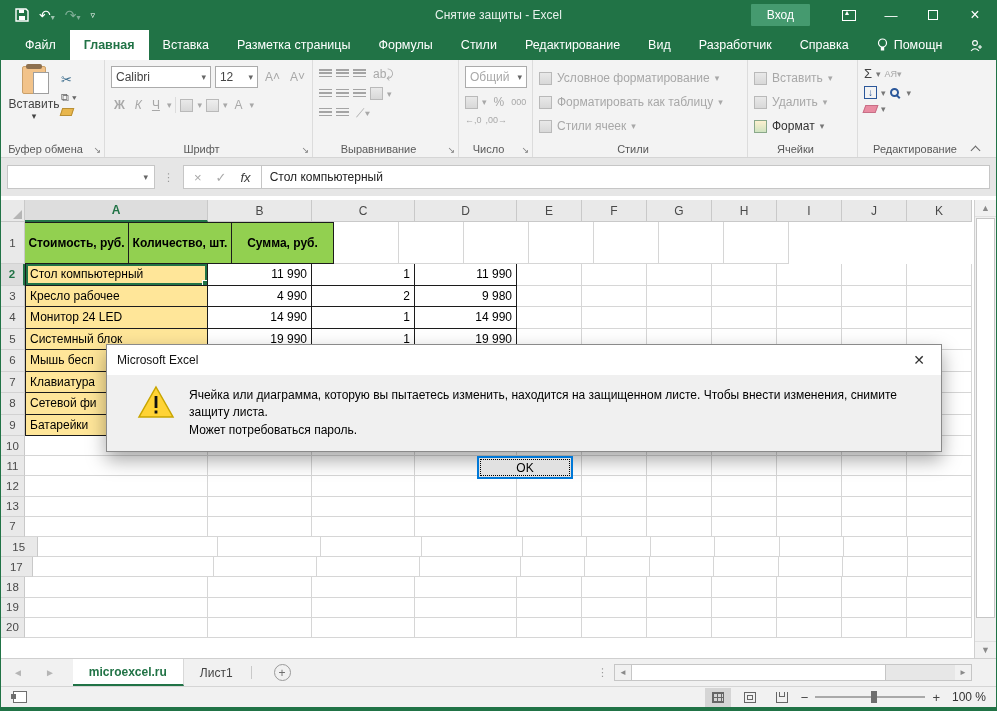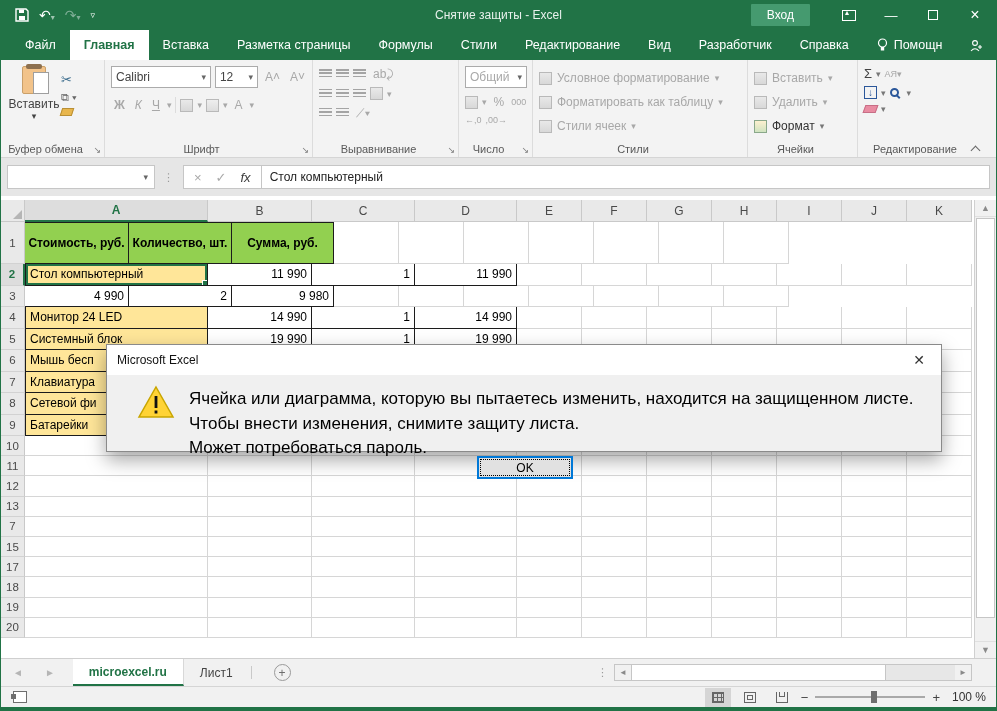--- a/index.html
+++ b/index.html
@@ -136,21 +136,21 @@
   .dialog { position:absolute; left:105px; top:344px; width:836px; height:108px;
     background:#f0f0f0; border:1px solid #8a8a8a;
     box-shadow:0 8px 18px rgba(0,0,0,.35); z-index:50; }
   .dlg-title { height:30px; background:#fff; display:flex; align-items:center;
     padding-left:10px; font-size:12px; color:#111; }
   .dlg-x { margin-left:auto; width:44px; height:30px; display:flex; align-items:center;
     justify-content:center; color:#333; font-size:14px; }
   .dlg-body { position:relative; height:78px; }
   .dlg-warn { position:absolute; left:30px; top:10px; }
   .dlg-msg { position:absolute; left:82px; top:12px; right:20px;
-    font-size:17px; color:#000; line-height:1.45; }
+    font-size:12px; color:#000; line-height:1.45; }
   .okbtn { position:absolute; left:370px; top:81px; width:96px; height:23px;
     background:#e1e1e1; border:2px solid #0078d7; font-size:12px; color:#000;
     display:flex; align-items:center; justify-content:center; }
   .okbtn .focusring { position:absolute; inset:1px; border:1px dotted #000; }
 
   
   .sheetbar { position:absolute; left:0; top:658px; width:100%; height:28px;
     background:#f1f1f1; border-top:1px solid #cfcfcf; display:flex; align-items:stretch; }
   .nav-arrows { display:flex; align-items:center; gap:22px; padding:0 18px 0 12px;
     color:#b5b5b5; font-size:10px; }
@@ -487,20 +487,21 @@
         <div class="cell" style="width: 65px; height: 21.5px;"></div>
         <div class="cell" style="width: 65px; height: 21.5px;"></div>
         <div class="cell" style="width: 65px; height: 21.5px;"></div>
         <div class="cell" style="width: 65px; height: 21.5px;"></div>
         <div class="cell" style="width: 65px; height: 21.5px;"></div>
         <div class="cell" style="width: 65px; height: 21.5px;"></div>
         <div class="cell" style="width: 65px; height: 21.5px;"></div>
       </div>
       <div class="grow">
         <div class="gut" style="width: 24px; height: 21.5px;">3</div>
+        <div class="cell namec" style="width: 183px; height: 21.5px;">Кресло рабочее</div>
         <div class="cell numc" style="width: 104px; height: 21.5px;">4 990</div>
         <div class="cell numc" style="width: 103px; height: 21.5px;">2</div>
         <div class="cell numc" style="width: 102px; height: 21.5px;">9 980</div>
         <div class="cell" style="width: 65px; height: 21.5px;"></div>
         <div class="cell" style="width: 65px; height: 21.5px;"></div>
         <div class="cell" style="width: 65px; height: 21.5px;"></div>
         <div class="cell" style="width: 65px; height: 21.5px;"></div>
         <div class="cell" style="width: 65px; height: 21.5px;"></div>
         <div class="cell" style="width: 65px; height: 21.5px;"></div>
         <div class="cell" style="width: 65px; height: 21.5px;"></div>
@@ -653,35 +654,35 @@
         <div class="cell" style="width: 102px; height: 20.2px;"></div>
         <div class="cell" style="width: 65px; height: 20.2px;"></div>
         <div class="cell" style="width: 65px; height: 20.2px;"></div>
         <div class="cell" style="width: 65px; height: 20.2px;"></div>
         <div class="cell" style="width: 65px; height: 20.2px;"></div>
         <div class="cell" style="width: 65px; height: 20.2px;"></div>
         <div class="cell" style="width: 65px; height: 20.2px;"></div>
         <div class="cell" style="width: 65px; height: 20.2px;"></div>
       </div>
       <div class="grow">
-        <div class="gut" style="width: 24px; height: 20.2px;">15</div>
-        <div class="cell" style="width: 183px; height: 20.2px;"></div>
-        <div class="cell" style="width: 104px; height: 20.2px;"></div>
-        <div class="cell" style="width: 103px; height: 20.2px;"></div>
-        <div class="cell" style="width: 102px; height: 20.2px;"></div>
-        <div class="cell" style="width: 65px; height: 20.2px;"></div>
-        <div class="cell" style="width: 65px; height: 20.2px;"></div>
-        <div class="cell" style="width: 65px; height: 20.2px;"></div>
-        <div class="cell" style="width: 65px; height: 20.2px;"></div>
-        <div class="cell" style="width: 65px; height: 20.2px;"></div>
-        <div class="cell" style="width: 65px; height: 20.2px;"></div>
-        <div class="cell" style="width: 65px; height: 20.2px;"></div>
-      </div>
-      <div class="grow">
-        <div class="gut" style="width: 24px; height: 20.2px;">17</div>
+        <div class="gut" style="width: 37px; height: 20.2px;">15</div>
+        <div class="cell" style="width: 183px; height: 20.2px;"></div>
+        <div class="cell" style="width: 104px; height: 20.2px;"></div>
+        <div class="cell" style="width: 103px; height: 20.2px;"></div>
+        <div class="cell" style="width: 102px; height: 20.2px;"></div>
+        <div class="cell" style="width: 65px; height: 20.2px;"></div>
+        <div class="cell" style="width: 65px; height: 20.2px;"></div>
+        <div class="cell" style="width: 65px; height: 20.2px;"></div>
+        <div class="cell" style="width: 65px; height: 20.2px;"></div>
+        <div class="cell" style="width: 65px; height: 20.2px;"></div>
+        <div class="cell" style="width: 65px; height: 20.2px;"></div>
+        <div class="cell" style="width: 65px; height: 20.2px;"></div>
+      </div>
+      <div class="grow">
+        <div class="gut" style="width: 32px; height: 20.2px;">17</div>
         <div class="cell" style="width: 183px; height: 20.2px;"></div>
         <div class="cell" style="width: 104px; height: 20.2px;"></div>
         <div class="cell" style="width: 103px; height: 20.2px;"></div>
         <div class="cell" style="width: 102px; height: 20.2px;"></div>
         <div class="cell" style="width: 65px; height: 20.2px;"></div>
         <div class="cell" style="width: 65px; height: 20.2px;"></div>
         <div class="cell" style="width: 65px; height: 20.2px;"></div>
         <div class="cell" style="width: 65px; height: 20.2px;"></div>
         <div class="cell" style="width: 65px; height: 20.2px;"></div>
         <div class="cell" style="width: 65px; height: 20.2px;"></div>

